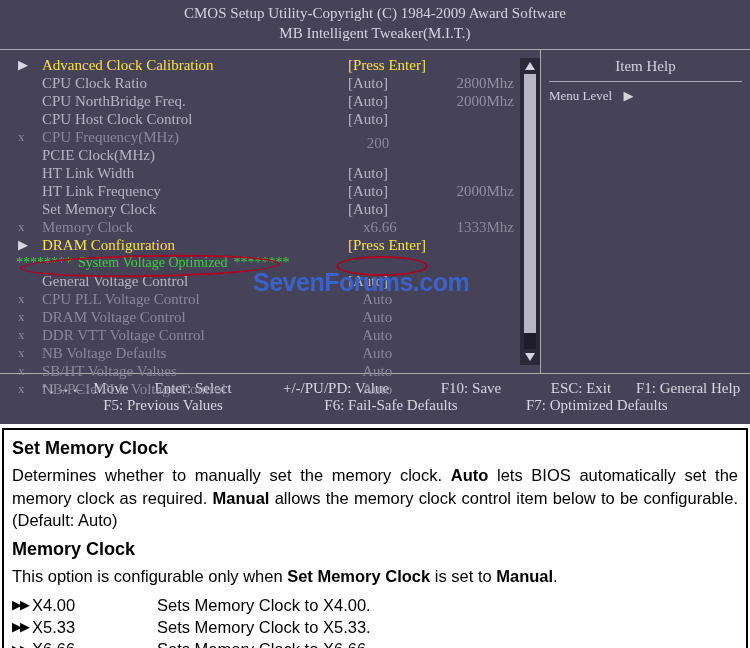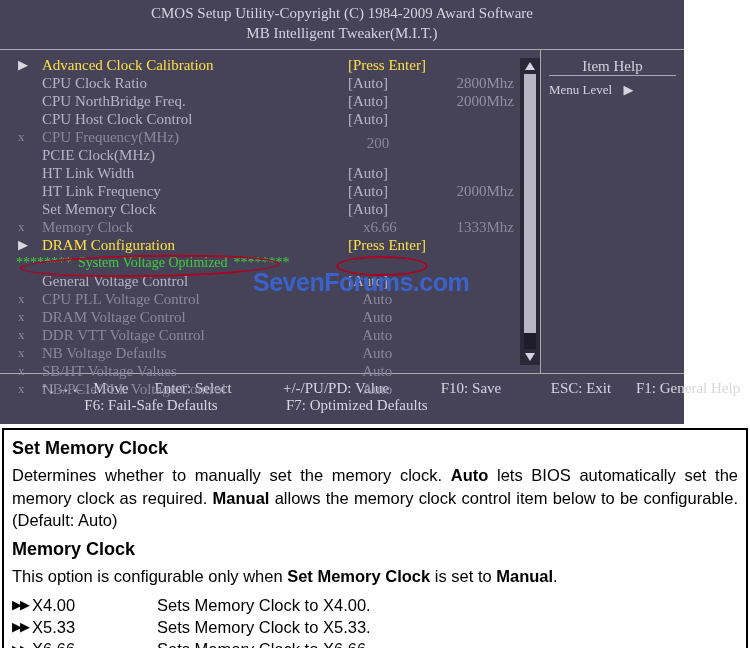--- a/index.html
+++ b/index.html
@@ -1,17 +1,17 @@
 <!DOCTYPE html>
 <html><head>
 <meta charset="utf-8">
 <style>
   * { box-sizing: border-box; margin: 0; padding: 0; }
   body { width: 750px; height: 648px; font-family: Georgia, 'Times New Roman', serif; background: #fff; }
-  .bios { background: #464359; color: #b8b5c2; width: 684px; position: relative; }
+  .bios { background: #464359; color: #b8b5c2; width: 750px; position: relative; }
   .bios-header { text-align: center; font-size: 15px; line-height: 1.3; padding: 4px 0 6px; color: #d5d3de; }
   .bios-body { display: flex; border-top: 1px solid #aaa; border-bottom: 1px solid #aaa; height: 325px; }
   .main-col { flex: 0 0 540px; display: flex; position: relative; }
   .list-col { flex: 1; padding: 6px 0 6px 16px; font-size: 15px; line-height: 18px; position: relative; }
   .row { display: flex; align-items: center; height: 18px; white-space: nowrap; }
   .marker { width: 26px; flex: 0 0 26px; font-size: 13px; color: #aaa; text-align: left; padding-left: 2px; }
   .row.dis .marker, .row.dis .label, .row.dis .val, .row.dis .extra { color: #8b889a; }
   .row .label { flex: 0 0 306px; }
   .row .val { flex: 0 0 100px; }
   .row .extra { flex: 0 0 70px; text-align: right; padding-right: 4px; color: #9390a2; }
@@ -21,21 +21,21 @@
   .divider-row .stars { color: #3ecf3e; }
   .divider-row .txt { color: #3ecf3e; padding: 0 6px; }
   .scrollbar { flex: 0 0 20px; background: #2b2838; position: relative; margin: 8px 0; }
   .sb-arrow { position: absolute; left: 0; width: 20px; height: 16px; display:flex;align-items:center;justify-content:center; }
   .sb-arrow.up { top: 0; }
   .sb-arrow.down { bottom: 0; }
   .sb-arrow svg { fill: #d5d3de; }
   .sb-track { position: absolute; top: 16px; bottom: 16px; left: 4px; width: 12px; background: #1f1d2b; }
   .sb-thumb { position: absolute; left: 0; right: 0; top: 0; height: 94%; background: #b9b6c6; }
   .help-col { flex: 1; border-left: 1px solid #aaa; padding: 8px 8px; font-size: 15px; color: #d5d3de; }
-  .help-title { text-align: center; border-bottom: 1px solid #aaa; margin-bottom: 6px; }
+  .help-title { text-align: center; border-bottom: 1px solid #aaa; padding-bottom: 6px; margin-bottom: 6px; }
   .help-level { font-size: 13px; }
   .help-level .tri { margin-left: 8px; }
   .bios-footer { font-size: 15px; color: #d8d6e0; padding: 6px 16px 10px; }
   .footer-row { display: flex; }
   .footer-row span { white-space: nowrap; text-align: center; }
   .fc1 { flex: 0 0 240px; }
   .fc2 { flex: 0 0 160px; }
   .fc3 { flex: 0 0 110px; }
   .fc4 { flex: 0 0 110px; }
   .fc5 { flex: 1; }
@@ -211,20 +211,21 @@
   </div>
   <div class="bios-footer">
     <div class="footer-row">
       <span class="fc1"><span>↑↓→←: Move</span>&nbsp;&nbsp;&nbsp;&nbsp;&nbsp;&nbsp;&nbsp;<span>Enter: Select</span></span>
       <span class="fc2">+/-/PU/PD: Value</span>
       <span class="fc3">F10: Save</span>
       <span class="fc4">ESC: Exit</span>
       <span class="fc5">F1: General Help</span>
     </div>
     <div class="footer-row r2">
+      <span class="fc1">F5: Previous Values</span>
       <span class="fc2">F6: Fail-Safe Defaults</span>
       <span>F7: Optimized Defaults</span>
     </div>
   </div>
   <div class="watermark">SevenForums.com</div>
 </div>
 
 <div class="doc">
   <h3>Set Memory Clock</h3>
   <p>

